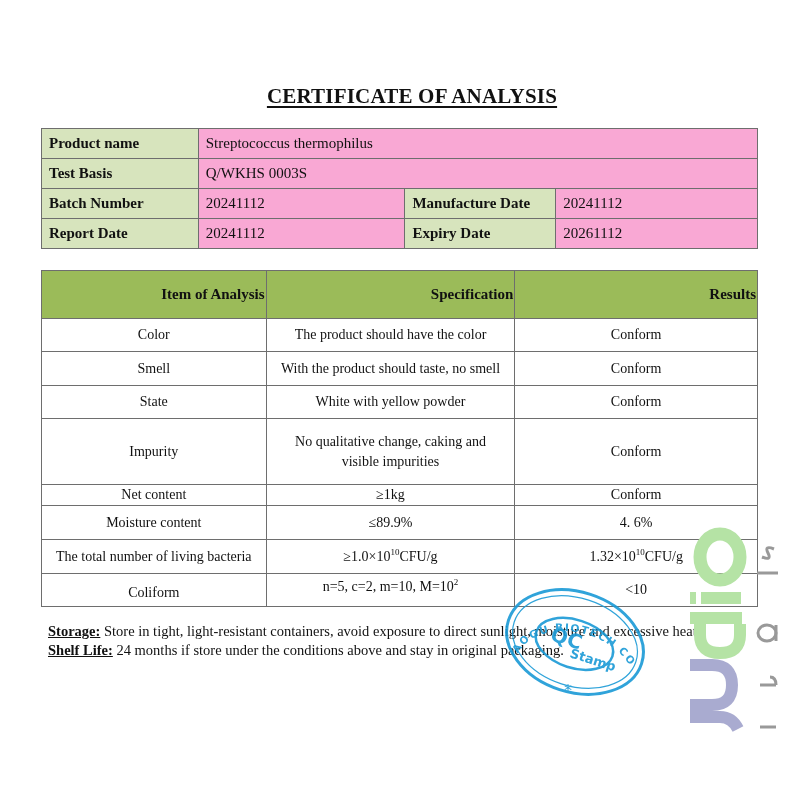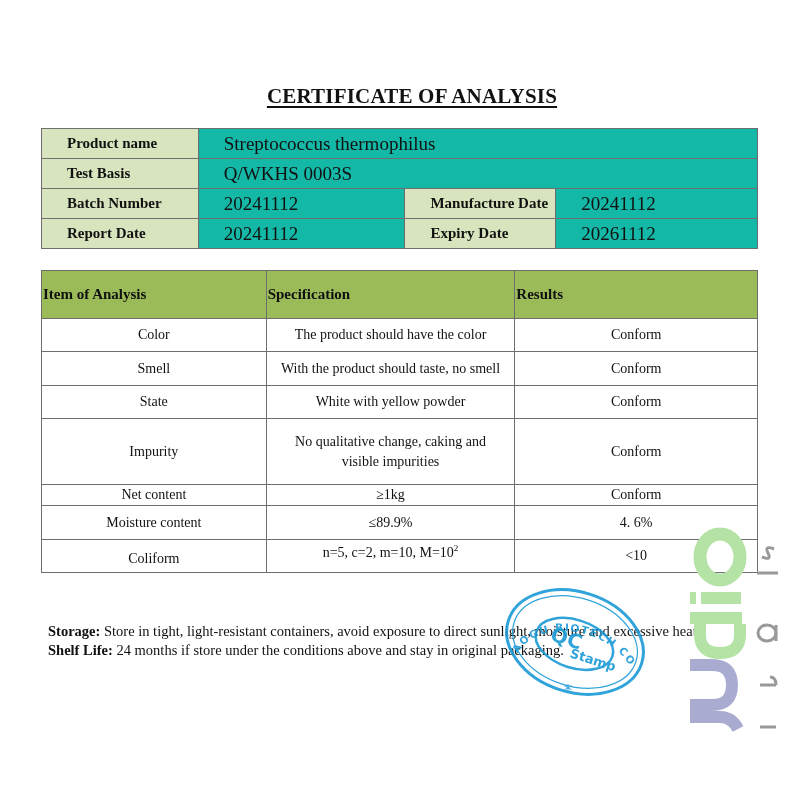--- a/index.html
+++ b/index.html
@@ -8,32 +8,32 @@
 
     .title { position: absolute; left: 12px; top: 84px; width: 800px; text-align: center;
              font-weight: bold; font-size: 21px; letter-spacing: 0.2px; }
     .title span { text-decoration: underline; text-decoration-thickness: 2px; text-underline-offset: 3px; }
 
     table { border-collapse: collapse; position: absolute; }
     td, th { border: 1px solid #6e6e6e; }
 
     
     .info { left: 41px; top: 128px; width: 717px; }
-    .info td { height: 29px; padding: 0 0 0 25px; font-size: 14px; vertical-align: middle; }
+    .info td { height: 29px; padding: 0 0 0 7px; font-size: 14px; vertical-align: middle; }
     .info td.lbl { background: #d7e4bd; font-weight: bold; font-size: 15px; }
-    .info td.val { background: #14b8a6; font-size: 19px; }
+    .info td.val { background: #f9a8d4; font-size: 15px; }
 
     
     .analysis { left: 41px; top: 270px; width: 717px; }
-    .analysis th { background: #9bbb59; font-weight: bold; font-size: 15px; height: 45px; text-align: left; }
+    .analysis th { background: #9bbb59; font-weight: bold; font-size: 15px; height: 45px; text-align: right; }
     .analysis td { text-align: center; font-size: 14px; padding: 0 6px; line-height: 20px; margin-top: 24px; }
     .analysis sup { font-size: 9px; line-height: 0; }
 
     .notes { position: absolute; left: 48px; top: 622px; width: 710px; font-size: 14.5px; line-height: 19px; text-align: justify; }
-    .notes b { font-weight: bold; }
+    .notes b { font-weight: bold; text-decoration: underline; }
     .notes p { margin: 0; }
 
     
     .wm { position: absolute; left: 690px; top: 505px; width: 110px; height: 240px; pointer-events: none; }
 
     
     .stamp { position: absolute; left: 500px; top: 584px; width: 150px; height: 116px; pointer-events: none; opacity: 0.9; }
   </style>
 </head>
 <body>
@@ -109,20 +109,25 @@
   <tr style="height:19px">
     <td>Net content</td>
     <td>≥1kg</td>
     <td>Conform</td>
   </tr>
   <tr style="height:34px">
     <td>Moisture content</td>
     <td>≤89.9%</td>
     <td>4. 6%</td>
   </tr>
+  <tr style="height:34px">
+    <td>The total number of living bacteria</td>
+    <td><span>≥1.0×10</span><sup>10</sup><span>CFU/g</span></td>
+    <td><span>1.32×10</span><sup>10</sup><span>CFU/g</span></td>
+  </tr>
   <tr style="height:33px">
     <td style="padding-top:6px">Coliform</td>
     <td style="vertical-align:top;padding-top:3px"><span>n=5, c=2, m=10, M=10</span><sup>2</sup></td>
     <td>&lt;10</td>
   </tr>
 </tbody>
   </table>
 
 <div class="notes">
   <p><b>Storage:</b><span> Store in tight, light-resistant containers, avoid exposure to direct sunlight, moisture and excessive heat.</span></p>

